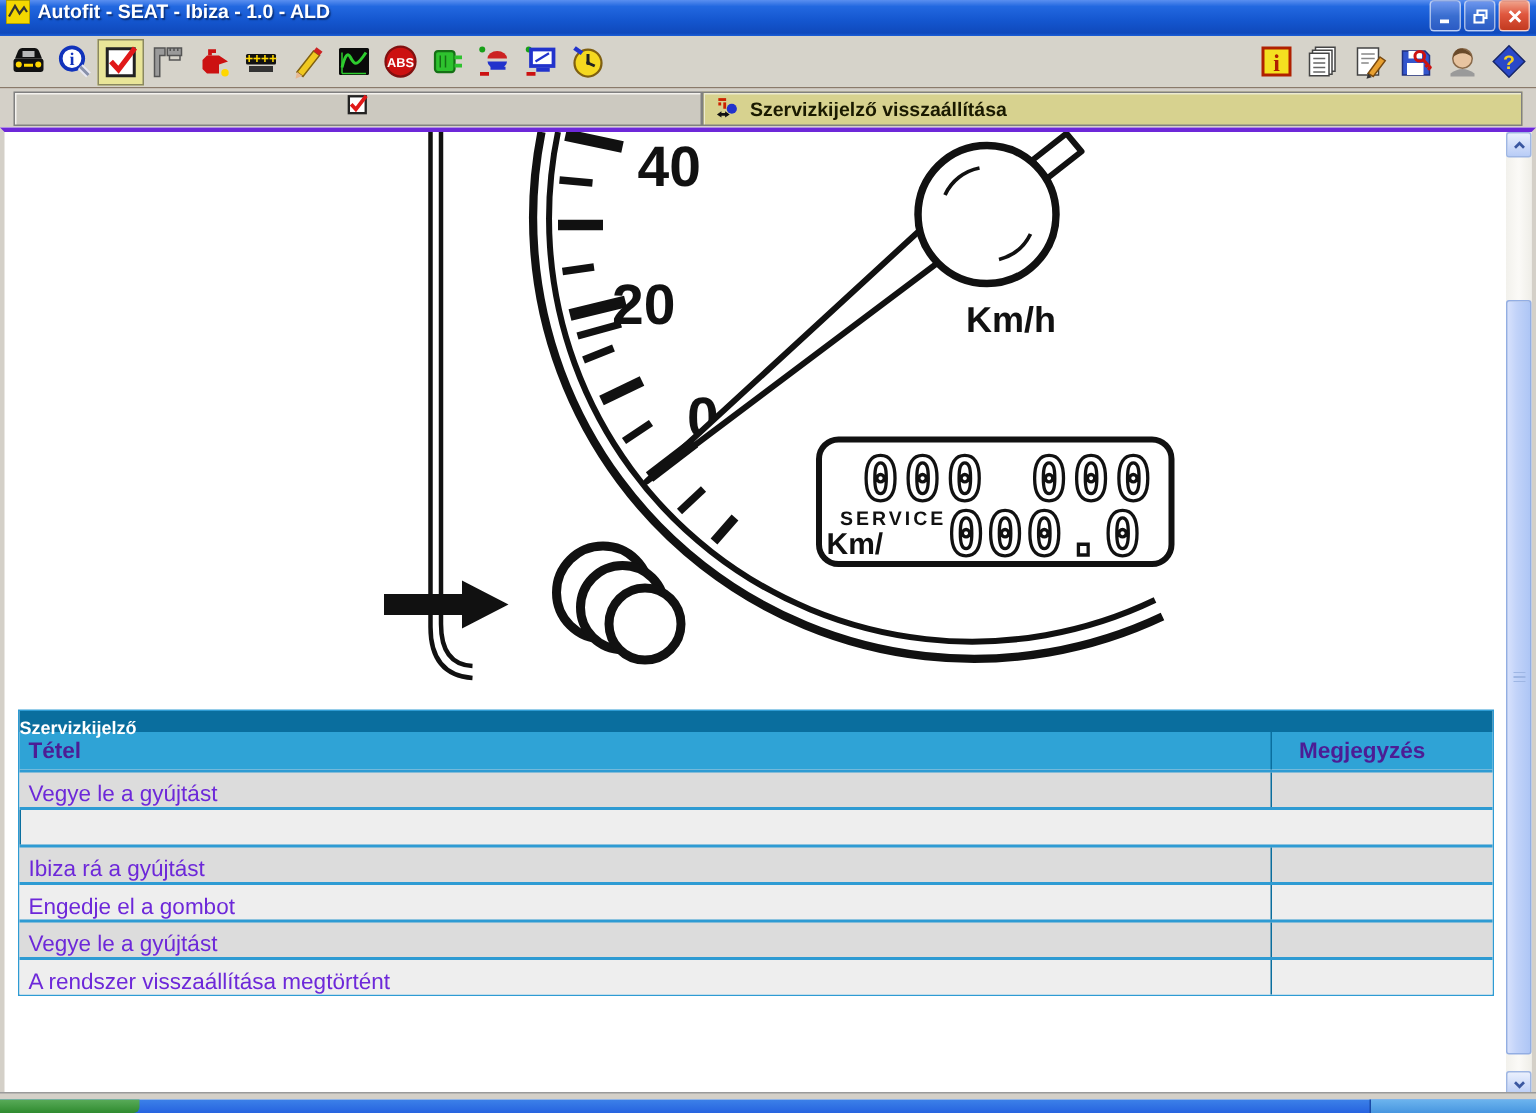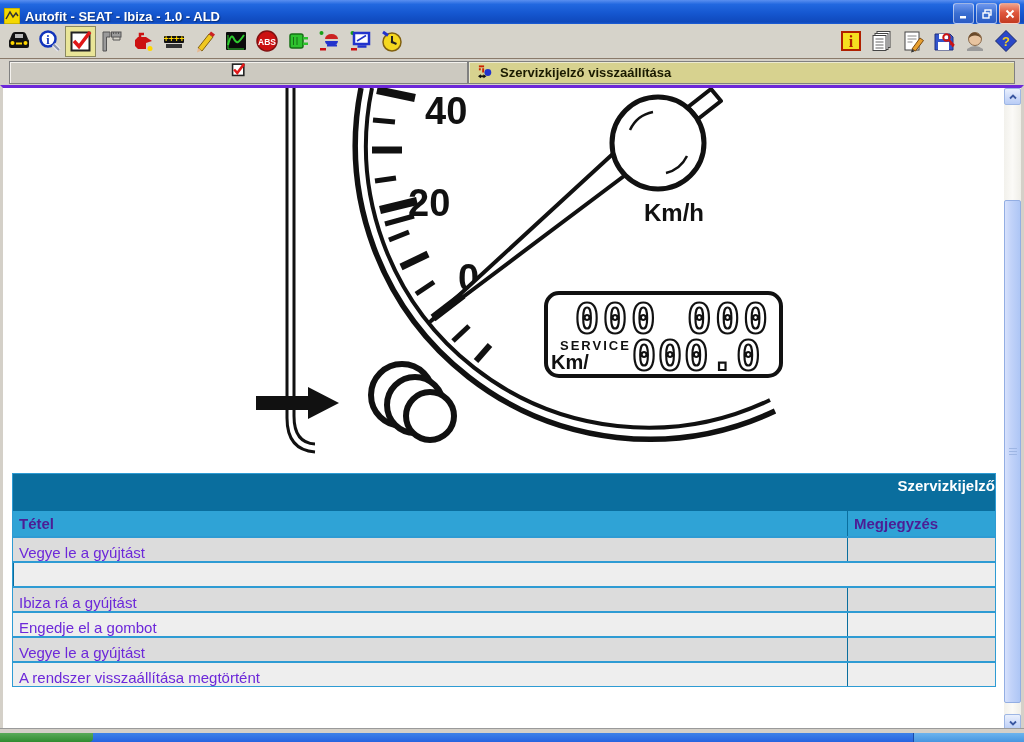--- a/index.html
+++ b/index.html
@@ -4,21 +4,21 @@
 <style>
   * { box-sizing: border-box; }
   html,body { margin:0; padding:0; }
   body {
     width:1024px; height:742px; position:relative; overflow:hidden;
     font-family:"Liberation Sans", sans-serif; background:#fff;
   }
 
   
   .titlebar {
-    height:24px; display:flex; align-items:flex-end; padding:0 4px;
+    height:24px; display:flex; align-items:flex-start; padding:0 4px;
     background:linear-gradient(180deg,#5A8FF0 0%,#2268E0 18%,#1557D0 55%,#0F49BC 92%,#1C5FD8 100%);
     color:#fff; font-size:13px; font-weight:bold; text-shadow:1px 1px 1px #09307a;
   }
   .title-icon { width:16px; height:16px; margin-right:5px; flex:0 0 auto; }
   .win-controls { margin-left:auto; display:flex; gap:2px; }
   .win-btn {
     width:21px; height:21px; border-radius:3px; border:1px solid rgba(255,255,255,.55);
     background:linear-gradient(180deg,#6E97EE 0%,#3A6ED0 50%,#2B5BC4 100%);
     display:flex; align-items:center; justify-content:center; padding:0;
   }
@@ -51,29 +51,29 @@
   .content {
     position:absolute; top:85px; left:0; width:1024px; height:643px;
     background:#fff; border-left:3px solid #D4D0C8; border-right:3px solid #D4D0C8;
     border-top:3px solid #6d28d9;
   }
   .diagram-svg { position:absolute; left:0; top:0; width:996px; height:385px; }
 
   
   .svc-table { position:absolute; left:9px; top:385px; width:984px; border:1px solid #2E9BD3; font-size:15px; }
   .tbl-title {
-    height:37px; line-height:23px; background:#0A6E9E; color:#fff;
-    font-weight:bold; text-align:right; font-size:15px;
+    height:14px; line-height:23px; background:#0A6E9E; color:#fff;
+    font-weight:bold; text-align:left; font-size:12px;
   }
   .tbl-colhead {
     display:flex; height:25px; align-items:center; background:#2FA3D6;
     color:#4c1d95; font-weight:bold;
   }
   .cell-item { flex:1; padding-left:6px; }
-  .cell-note { width:148px; padding-left:6px; border-left:1px solid #0A6E9E; align-self:stretch; display:flex; align-items:center; }
+  .cell-note { width:148px; padding-left:18px; border-left:1px solid #0A6E9E; align-self:stretch; display:flex; align-items:center; }
   .tbl-row { display:flex; height:25px; align-items:flex-end; border-top:2px solid #2E9BD3; color:#6d28d9; }
   .tbl-rows .tbl-row:nth-child(odd)  { background:#DCDCDC; }
   .tbl-rows .tbl-row:nth-child(even) { background:#EEEEEE; }
 
   
   .scrollbar {
     position:absolute; right:0; top:0; width:17px; height:643px;
     background:linear-gradient(90deg,#F2F1EC,#FBFAF7 50%,#EFEEE8);
   }
   .sb-btn {

